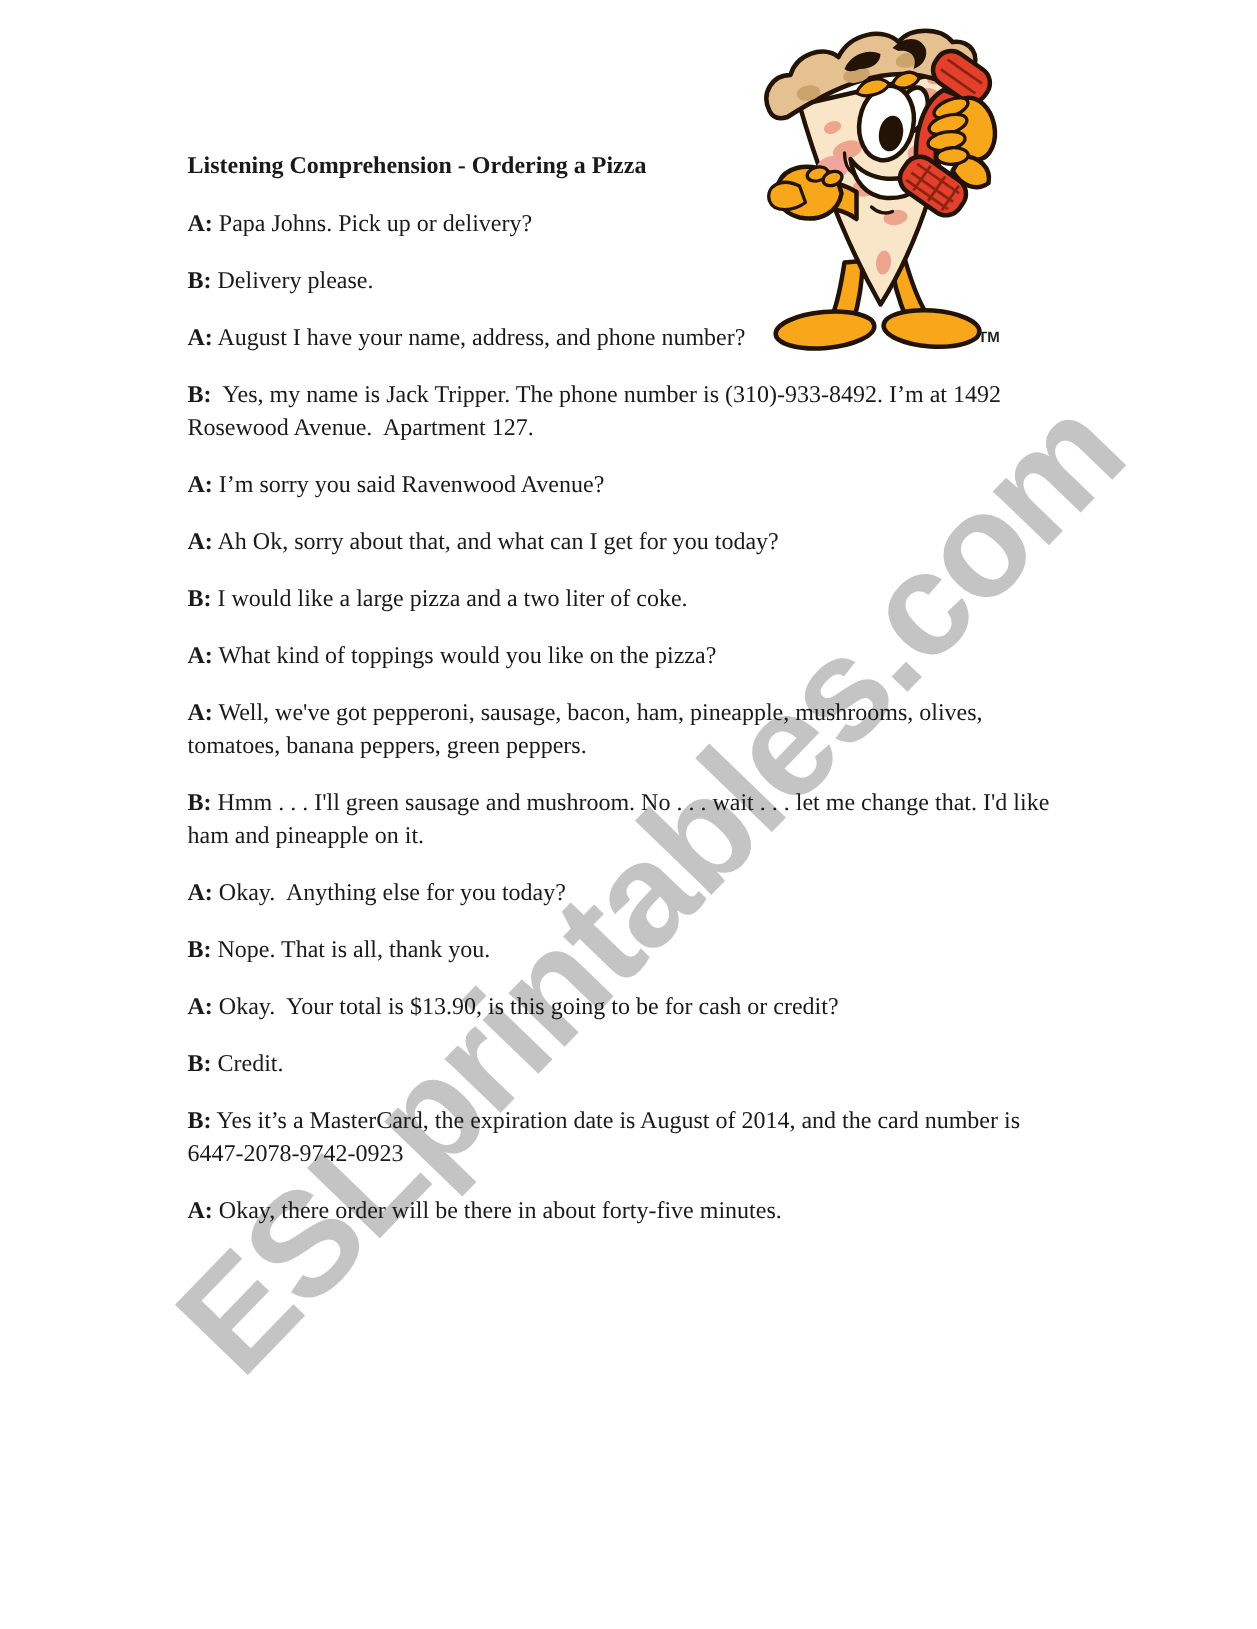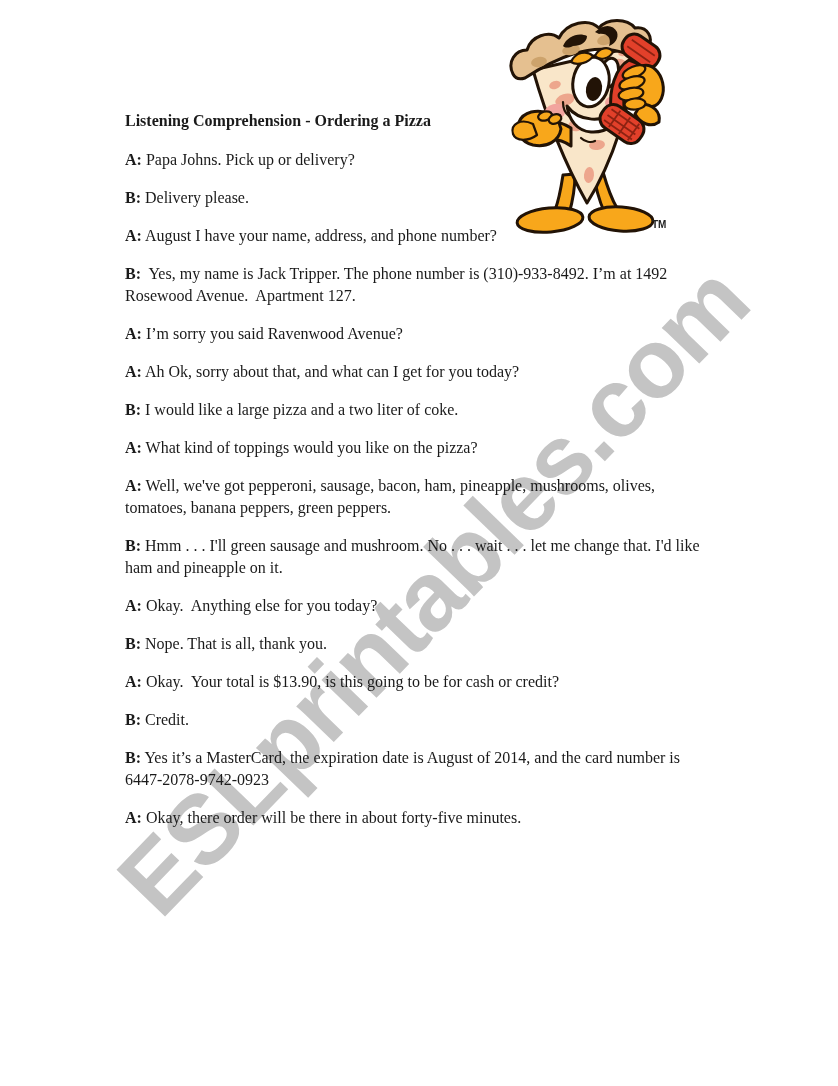--- a/index.html
+++ b/index.html
@@ -22,21 +22,21 @@
     font-size: 98px;
     letter-spacing: -2px;
     color: var(--watermark, #c4c4c4);
     white-space: nowrap;
     z-index: 1;
     user-select: none;
   }
   
   .sheet {
     position: absolute;
-    left: 125px; top: 110px; width: 650px;
+    left: 125px; top: 100px; width: 650px;
     z-index: 2;
   }
   h1.title {
     font-size: 16px; line-height: 22px;
     font-weight: bold;
     margin: 0 0 17px 0;
   }
   p.dlg {
     margin: 0 0 16px 0;
     font-size: 16px; line-height: 22px;

